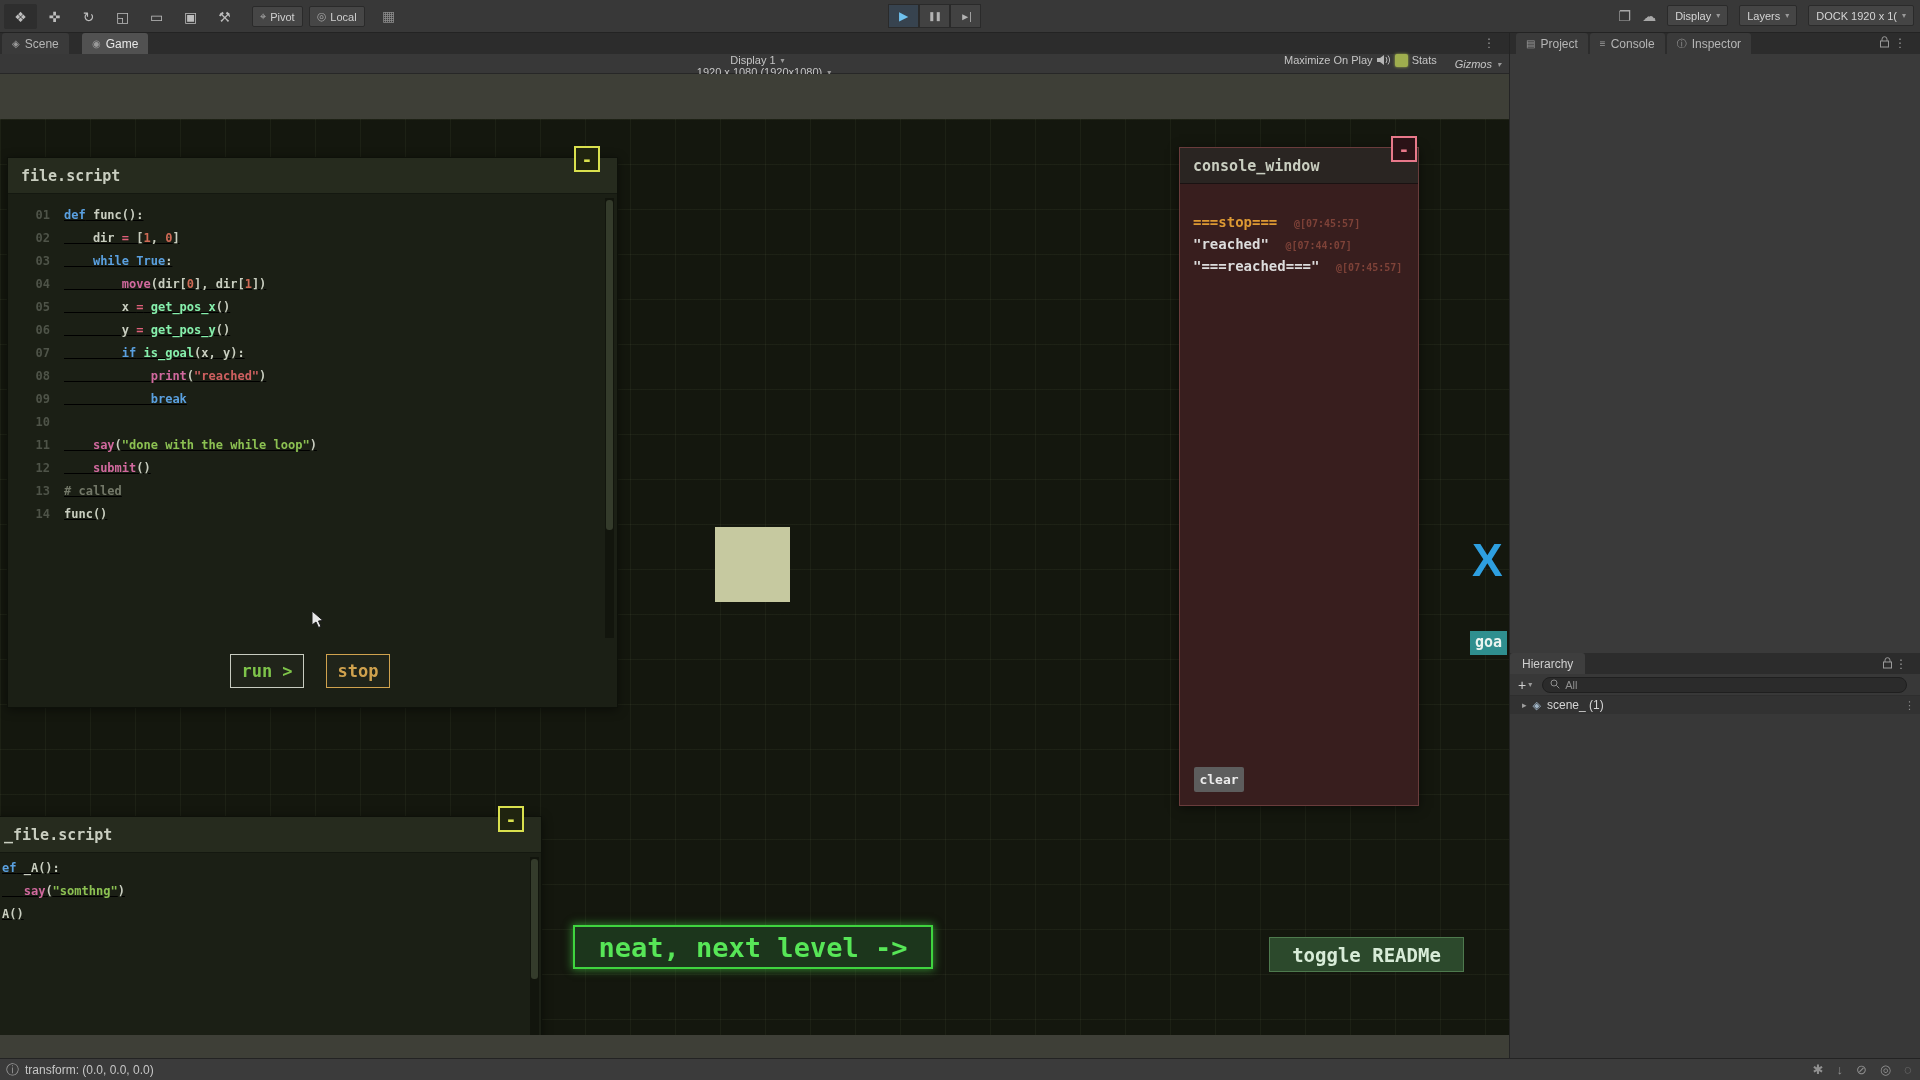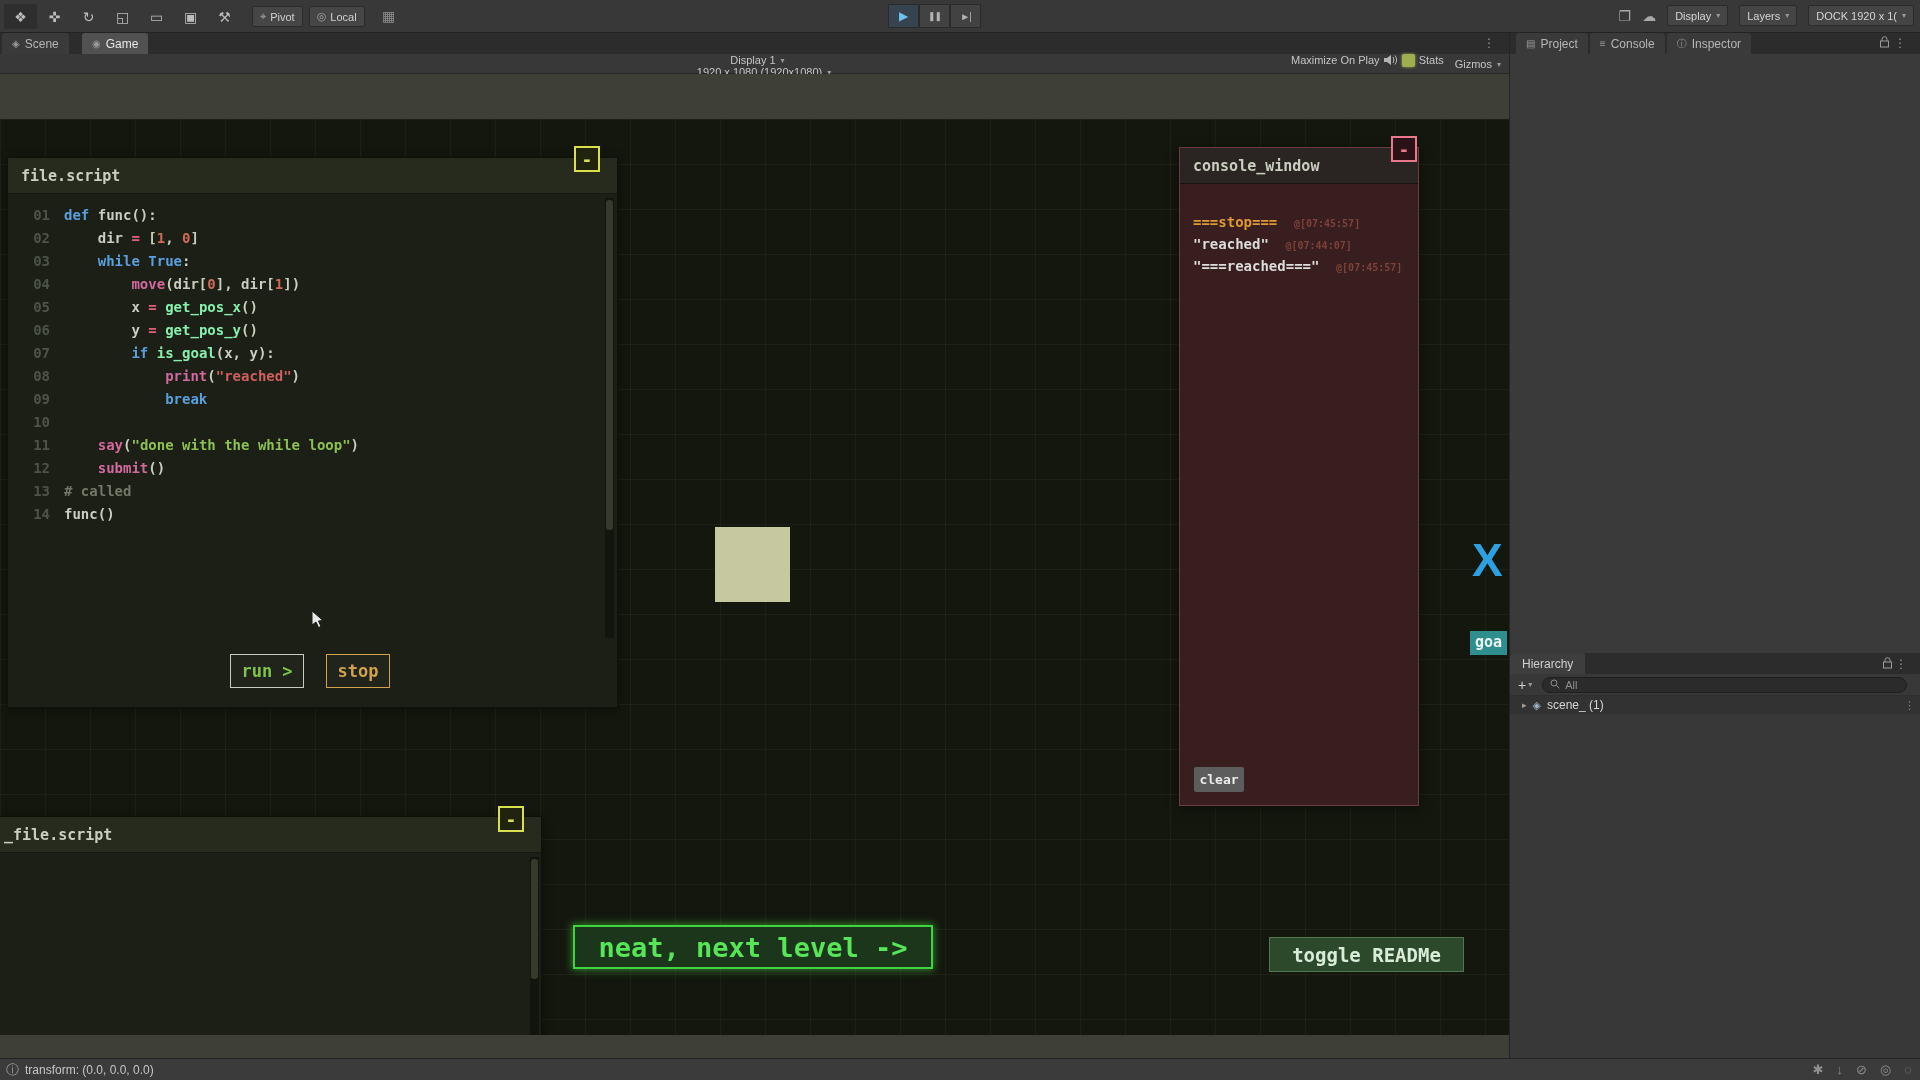--- a/index.html
+++ b/index.html
@@ -67,21 +67,21 @@
   
   .gwin { position:absolute; background:#1b1f15; border:1px solid #0e110a; box-shadow:0 2px 10px rgba(0,0,0,0.45); }
   .gwin-header { height:36px; background:#262b1e; border-bottom:1px solid #141810; display:flex; align-items:center; }
   .gwin-title { padding-left:13px; font-family:"DejaVu Sans Mono", monospace; font-weight:700; font-size:15px; color:#c9cec0; }
   .min-btn { position:absolute; width:26px; height:26px; display:flex; align-items:center; justify-content:center;
              font-family:"DejaVu Sans Mono", monospace; font-weight:700; font-size:18px; }
   .min-yellow { border:2px solid #d9e04e; color:#d9e04e; background:#20240f; }
   .min-pink { border:2px solid #e8788a; color:#e8788a; background:#2a1216; }
 
   .code-area { position:absolute; left:0; right:14px; top:46px; font-family:"DejaVu Sans Mono", monospace;
-               font-weight:700; font-size:14px; line-height:23px; }
+               font-weight:700; font-size:12px; line-height:23px;text-decoration:underline; }
   .code-line { white-space:pre; height:23px; }
   .ln { display:inline-block; width:30px; margin-left:12px; margin-right:14px; text-align:right; color:#4e5348; }
   .t-kw{color:#5aa0e0} .t-fn{color:#86efac} .t-mg{color:#d1699e} .t-sg{color:#8cc152}
   .t-sr{color:#cf6060} .t-num{color:#cf6a55} .t-op{color:#e0607a} .t-pl{color:#c9cec0} .t-cm{color:#737868}
 
   .vscroll { position:absolute; width:9px; background:#12150d; }
   .vscroll .thumb { position:absolute; left:1px; width:7px; background:#343b2b; border-radius:3px; }
 
   .run-btn { position:absolute; left:222px; top:496px; width:74px; height:34px; background:#20241a;
              border:1px solid #c8ccc0; color:#7ec44a; font-family:"DejaVu Sans Mono", monospace;
@@ -269,21 +269,21 @@
       <span>Maximize On Play</span>
       <span>
         <svg width="14" height="12" viewBox="0 0 14 12">
             <polygon points="0,4 3,4 7,1 7,11 3,8 0,8" fill="#b5b5b5"></polygon>
             <path d="M9 3 q2 3 0 6" stroke="#b5b5b5" fill="none"></path>
             <path d="M11 1.5 q3.2 4.5 0 9" stroke="#b5b5b5" fill="none"></path>
           </svg>
       </span>
       <span class="hl-icon"></span>
       <span>Stats</span>
-      <span class="gb-item" style="margin-left:7px;">
+      <span class="gb-item" style="margin-left:14px;font-style:italic;">
         <span>Gizmos</span>
         <span class="caret">▾</span>
       </span>
     </div>
   </div>
 
   <div class="viewport">
     <div class="lb top"></div>
     <div class="lb bottom"></div>
     <div class="render">
@@ -340,20 +340,25 @@
 
       <div class="player-square"></div>
       <div class="x-marker">X</div>
       <div class="goal-chip">goa</div>
 
       <div class="gwin" style="left:-14px; top:697px; width:556px; height:230px;">
         <div class="gwin-header">
           <span class="gwin-title" style="padding-left:17px;">_file.script</span>
         </div>
         <div class="min-btn min-yellow" style="right:17px; top:-11px;">-</div>
+        <div class="code-area mini" style="top:40px; left:15px;">
+            <div class="code-line"><span class="t-kw">ef</span><span class="t-pl"> _A():</span></div>
+            <div class="code-line"><span class="t-pl">   </span><span class="t-mg">say</span><span class="t-pl">(</span><span class="t-sg">"somthng"</span><span class="t-pl">)</span></div>
+            <div class="code-line"><span class="t-pl">A()</span></div>
+          </div>
         <div class="vscroll" style="right:2px; top:40px; height:185px;">
           <div class="thumb" style="top:2px; height:120px;"></div>
         </div>
       </div>
 
       <div class="next-btn">neat, next level -&gt;</div>
       <div class="readme-btn">toggle READMe</div>
 
       <div class="cursor">
         <svg width="14" height="20" viewBox="0 0 14 20">

